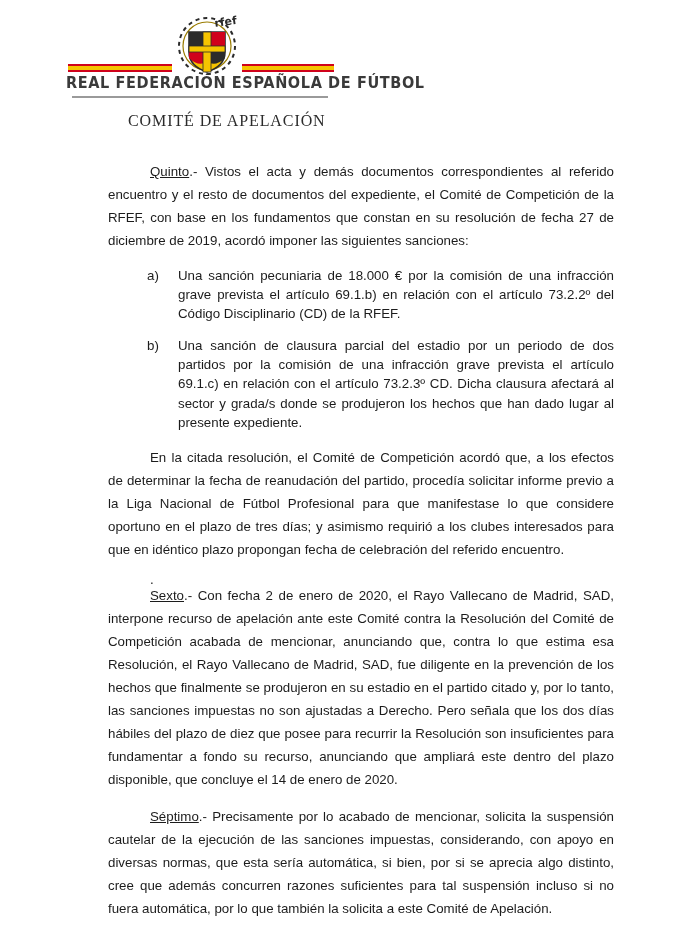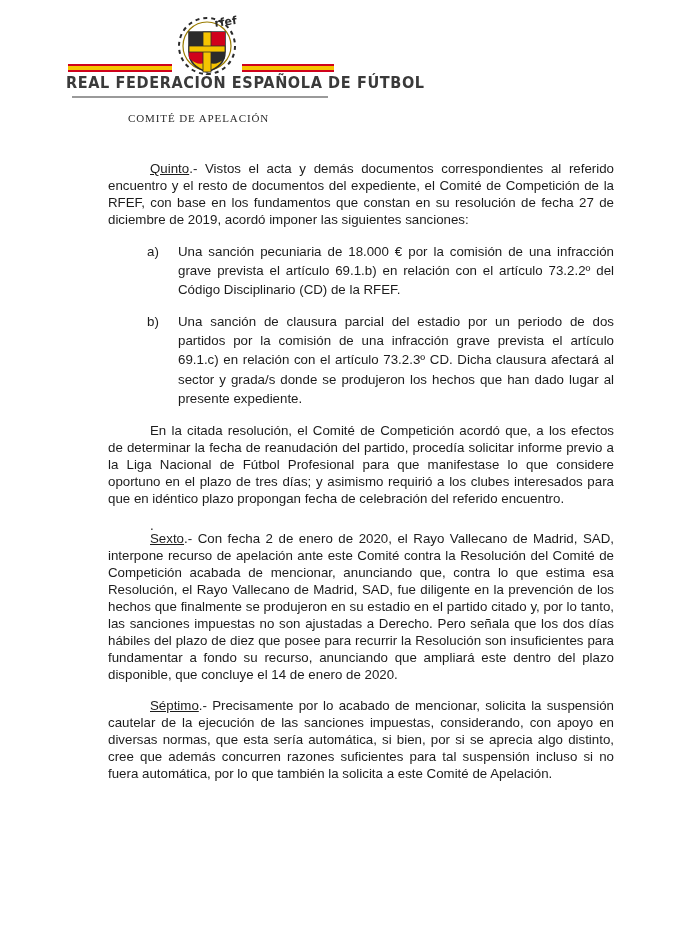--- a/index.html
+++ b/index.html
@@ -72,37 +72,37 @@
     width: 256px;
     height: 2px;
     background: #9a9a9a;
   }
 
   .doc-heading {
     position: absolute;
     left: 128px;
     top: 112px;
     font-family: "Liberation Serif", serif;
-    font-size: 11px;
+    font-size: 16px;
     letter-spacing: 0.9px;
     color: #2b2b2b;
     white-space: nowrap;
   }
 
   
   .doc-body {
     position: absolute;
     left: 108px;
     top: 160px;
     width: 506px;
   }
   p.para {
     margin: 0 0 14px 0;
     font-size: 13.3px;
-    line-height: 17px;
+    line-height: 23px;
     text-align: justify;
     text-justify: inter-word;
     color: #1c1c1c;
   }
   p.para.indent { text-indent: 42px; }
 
   .u { text-decoration: underline; }
 
   
   ul.lettered {

